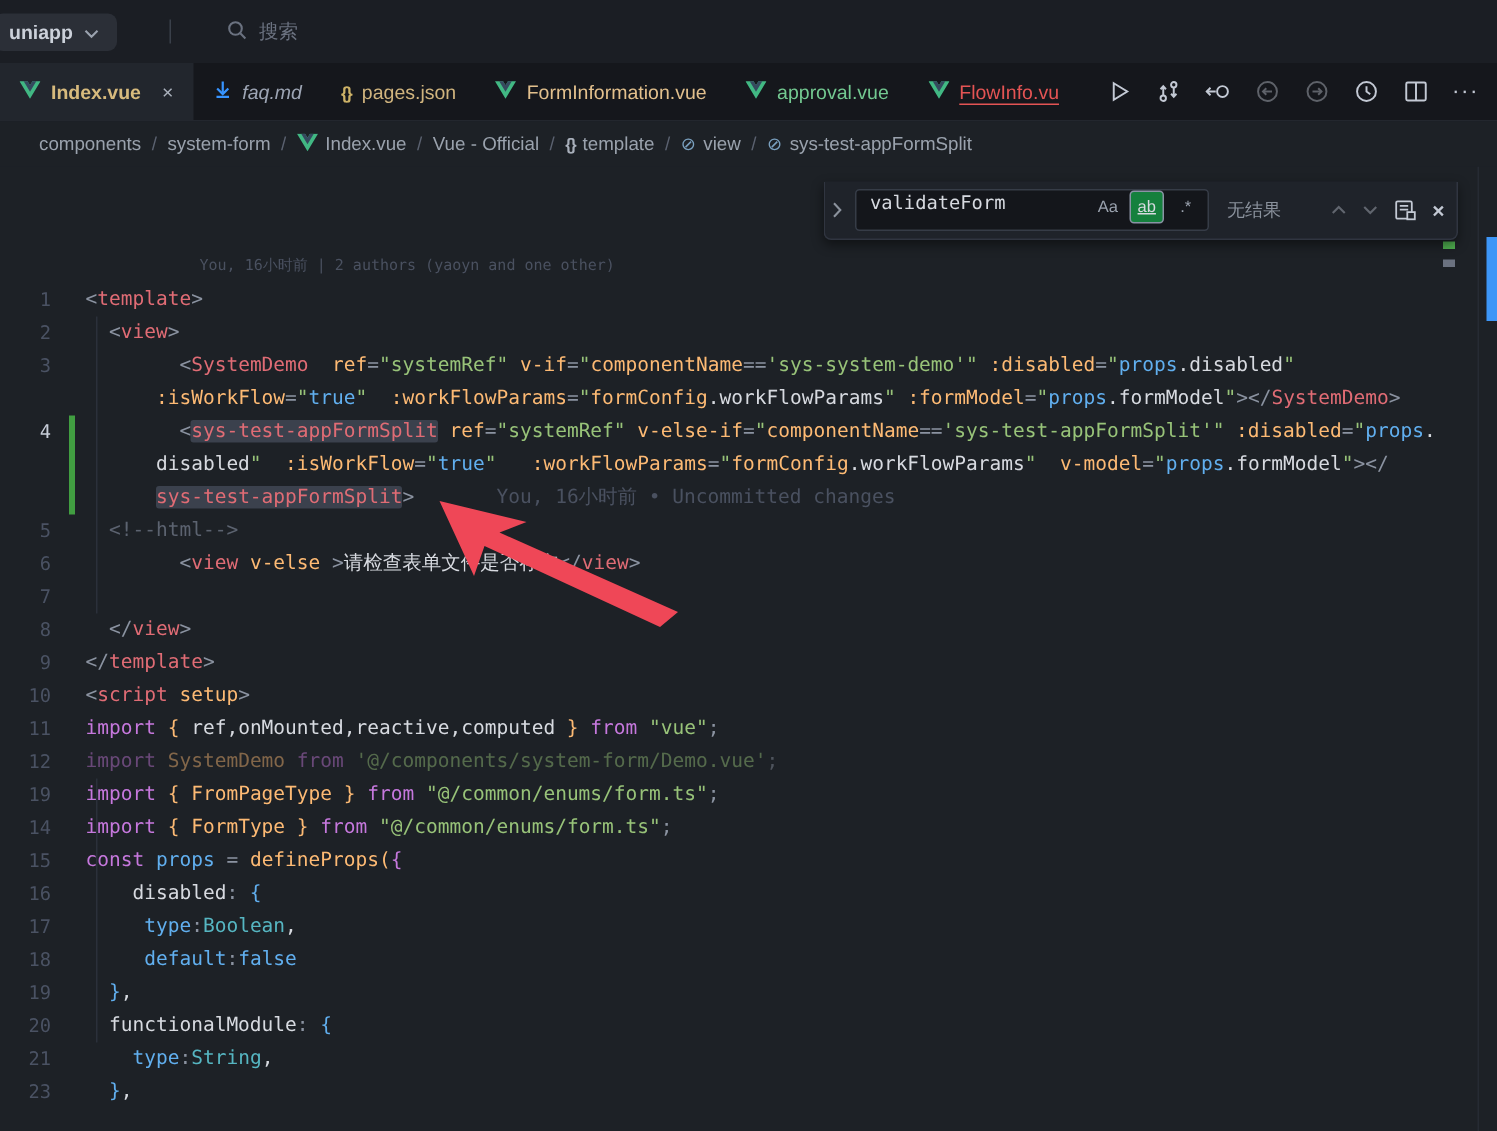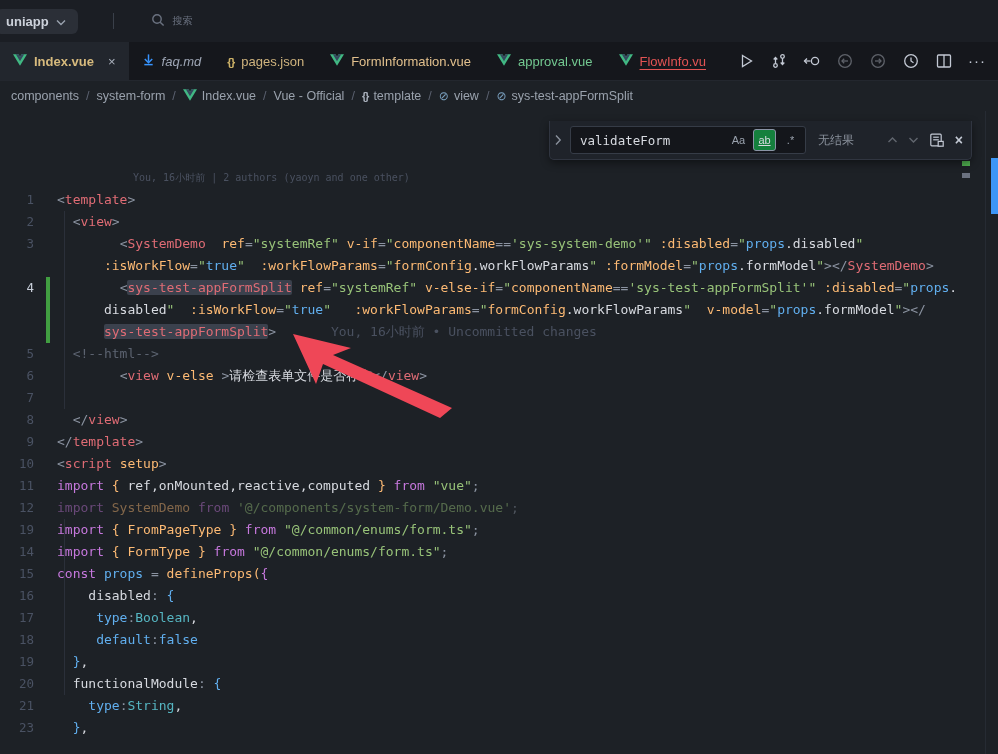--- a/index.html
+++ b/index.html
@@ -4,35 +4,35 @@
 <style>
   html,body{margin:0;padding:0;background:#111;}
   #app{position:relative;width:998px;height:754px;overflow:hidden;background:#1d2126;
        font-family:"Liberation Sans",sans-serif;color:#c3c9d4;-webkit-font-smoothing:antialiased;}
 
   
   .titlebar{height:42px;background:#1b1e24;display:flex;align-items:center;gap:19px;}
   .menu-chip{display:flex;align-items:center;gap:7px;background:#2b2f37;border-radius:6px;
              padding:5px 12px 5px 10px;margin-left:-4px;font-size:13px;font-weight:700;color:#ccd1da;}
   .tb-sep{width:1px;height:16px;background:#3a404a;margin:0 18px 0 16px;}
-  .tb-search{display:flex;align-items:center;gap:8px;color:#6b7280;font-size:10px;justify-content:flex-end;}
+  .tb-search{display:flex;align-items:center;gap:8px;color:#6b7280;font-size:13px;justify-content:flex-end;}
 
   
   .tabbar{height:38px;background:#15171c;display:flex;align-items:stretch;border-bottom:1px solid #23272e;}
   .tab{display:flex;align-items:center;gap:7px;padding:0 13px;font-size:13px;color:#8a919c;cursor:pointer;white-space:nowrap;}
   .tab.active{background:#22262d;}
   .tab .close{margin-left:7px;font-size:13px;color:#aab1bc;}
   .tab.err .lbl{text-decoration:underline wavy #e45454;text-underline-offset:3px;text-decoration-thickness:1px;}
   .tab .lbl.it{font-style:italic;}
   .tab-actions{margin-left:auto;display:flex;align-items:center;gap:15px;padding:0 12px;}
   .act svg{display:block;}
   .act.dim{opacity:.42;}
 
   
-  .breadcrumbs{height:30px;display:flex;align-items:center;gap:7px;padding-left:11px;
+  .breadcrumbs{height:30px;display:flex;align-items:center;gap:7px;padding-left:26px;
                font-size:12.5px;color:#9aa2ad;background:#1d2126;}
   .bc-sep{color:#5b6270;}
   .bc-item{display:flex;align-items:center;gap:5px;}
   .bc-sym{color:#7aa0bf;font-size:12px;}
   .bc-braces{color:#a8afba;font-size:11px;font-weight:700;letter-spacing:-1px;}
 
   
   .editor{position:relative;height:644px;background:#1d2126;overflow:hidden;}
   .code{position:absolute;inset:0;padding-top:56px;font-family:"DejaVu Sans Mono","Liberation Mono",monospace;
         font-size:13px;line-height:22px;}
@@ -47,21 +47,21 @@
   .taghl{color:#e06c75;background:#3b414d;border-radius:2px;}
   .row.dim pre{opacity:.45;}
   .chg-bar{position:absolute;left:46px;top:166px;width:4px;height:66px;background:#419e41;}
   .iguide{position:absolute;width:1px;background:#2b303a;}
 
   
   .find{position:absolute;top:10px;right:26px;width:409px;height:38px;background:#1f232a;
         border:1px solid #303540;border-top:none;border-radius:0 0 5px 5px;display:flex;align-items:center;
         box-shadow:0 3px 8px rgba(0,0,0,.45);z-index:6;padding:0 8px 0 4px;gap:8px;}
   .find-exp{color:#8a919c;display:flex;align-items:center;}
-  .find-box{flex:none;display:flex;align-items:center;background:#14161b;border:1px solid #363c47;
+  .find-box{flex:none;display:flex;align-items:flex-start;background:#14161b;border:1px solid #363c47;
             border-radius:3px;height:26px;padding:0 3px 0 9px;width:222px;gap:3px;}
   .find-box .q{flex:1;font-family:"DejaVu Sans Mono","Liberation Mono",monospace;font-size:12.5px;color:#d7dae0;}
   .ftog{width:21px;height:20px;display:flex;align-items:center;justify-content:center;border-radius:3px;
         font-size:11px;color:#9aa2ae;border:1px solid transparent;}
   .ftog.on{background:#15803d;border-color:#8a93a5;color:#d7dae0;}
   .ftog .uw{text-decoration:underline;}
   .fres{font-size:12px;color:#8a919c;margin-left:4px;}
   .fnav{display:flex;align-items:center;gap:10px;margin-left:auto;}
   .fbtn{display:flex;align-items:center;justify-content:center;}
   .fbtn.dim{opacity:.4;}

